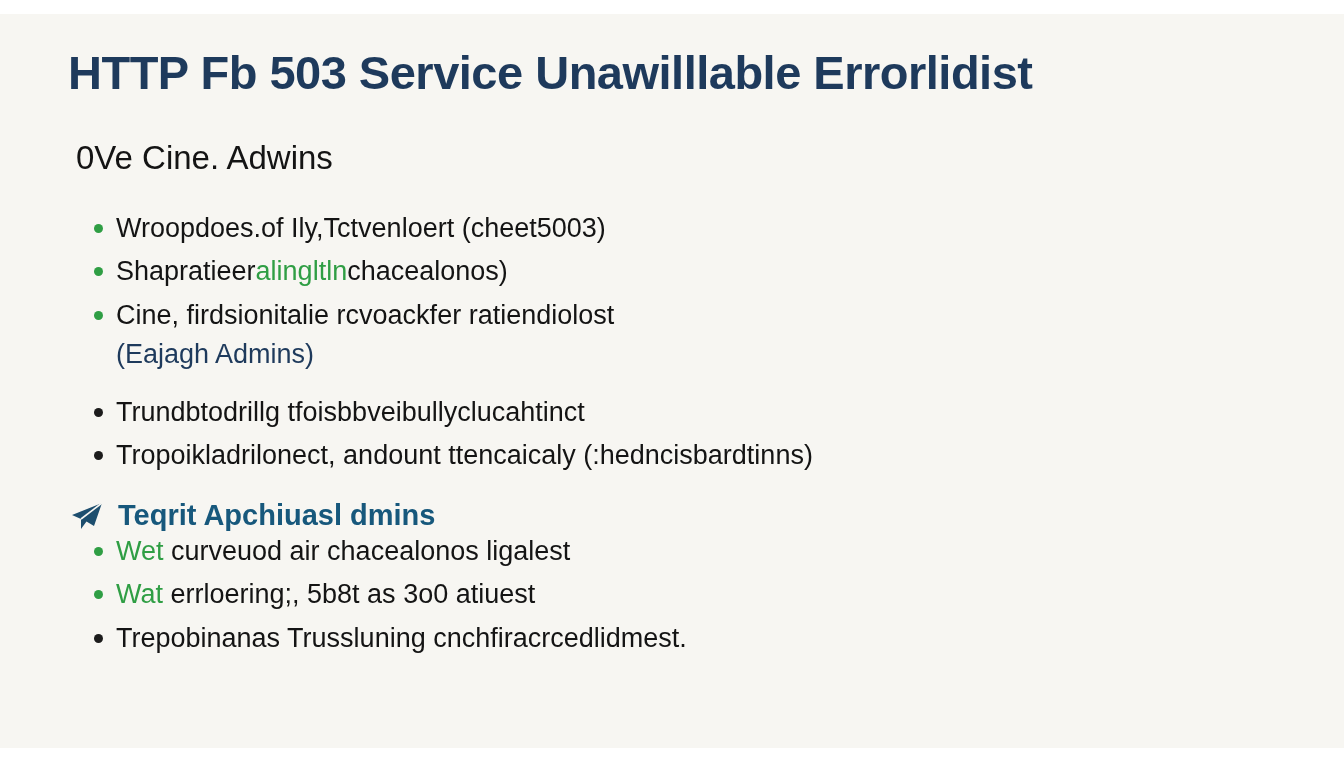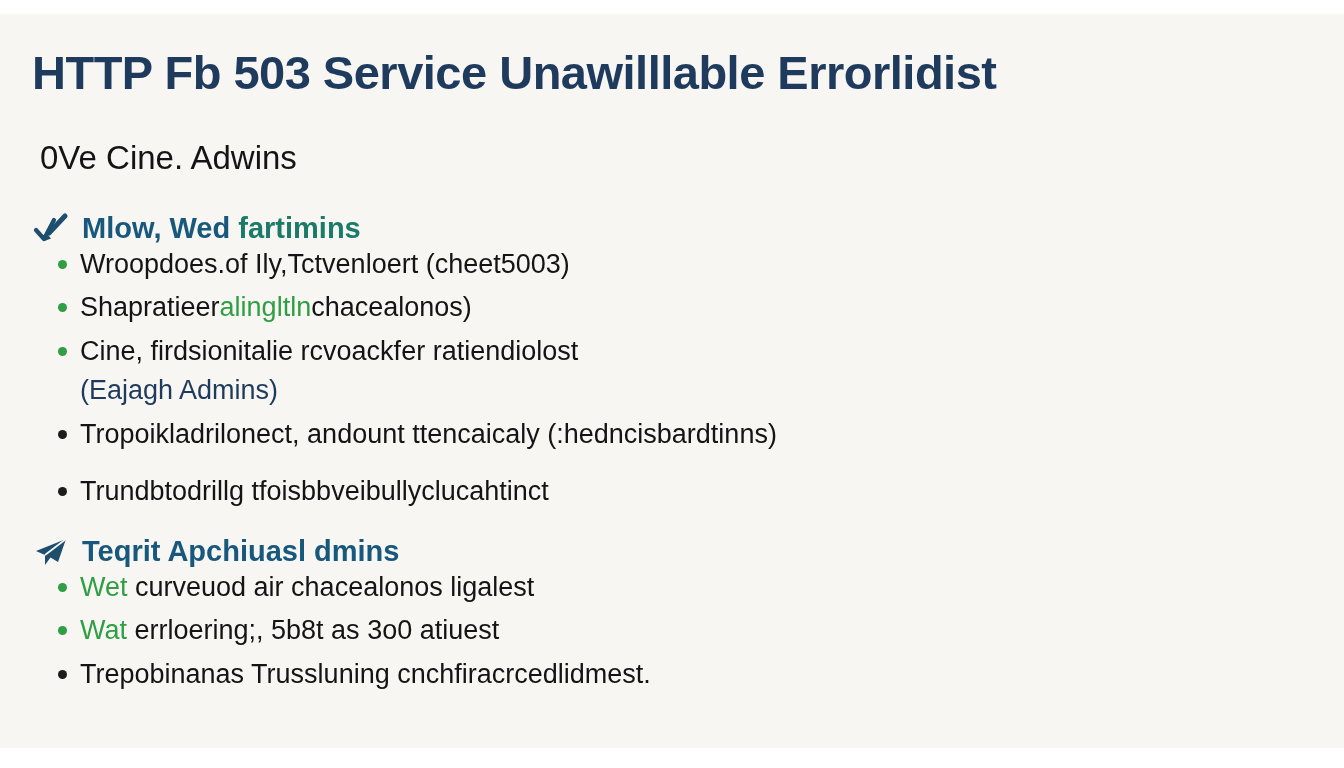--- a/index.html
+++ b/index.html
@@ -5,21 +5,21 @@
   html,body{margin:0;padding:0;}
   body{
     width:1344px;height:768px;overflow:hidden;
     font-family:"Liberation Sans", sans-serif;
     background:#fff;
   }
   .page{
     position:relative;width:1344px;height:768px;
     background:var(--c-bg,#f7f6f2);
     box-sizing:border-box;
-    padding:34px 60px 0 32px;
+    padding:34px 60px 0 68px;
   }
   .edge-band-top{position:absolute;left:0;top:0;width:100%;height:14px;background:#ffffff;}
   .edge-band-bottom{position:absolute;left:0;bottom:0;width:100%;height:20px;background:#ffffff;}
 
   .title{
     margin:14px 0 0 0;
     font-size:47px;font-weight:700;letter-spacing:-0.5px;
     color:var(--c-title-navy,#1e3a5c);
     line-height:1.05;
   }
@@ -68,51 +68,41 @@
 </head>
 <body>
 
 <div class="page">
   <div class="edge-band-top"></div>
 
   <h1 class="title">HTTP Fb 503 Service Unawilllable Errorlidist</h1>
   <h2 class="subtitle">0Ve Cine. Adwins</h2>
 
   <div class="section">
-    <div class="section-head">
-      <svg class="icon" viewBox="0 0 37 34">
-        <path d="M4 18 L12 27 L22 8" fill="none" stroke="#1d4e6e" stroke-width="4.2" stroke-linecap="round" stroke-linejoin="round"></path>
-        <path d="M33 4 L17 21" fill="none" stroke="#1d4e6e" stroke-width="5" stroke-linecap="round"></path>
-        <path d="M16 23 L12.5 29 L19 26.5 Z" fill="#1d4e6e"></path>
-      </svg>
-      <div class="section-heading">
-        <span>Mlow, Wed </span><span class="tail">fartimins</span>
-      </div>
-    </div>
     <ul class="bullets">
       <li class="b-green">
         <span class="dot"></span>
         <span>Wroopdoes.of Ily,Tctvenloert (cheet5003)</span>
       </li>
       <li class="b-green">
         <span class="dot"></span>
         <span>Shapratieer</span><span class="green-word">alingltln</span><span>chacealonos)</span>
       </li>
       <li class="b-green">
         <span class="dot"></span>
         <span>Cine, firdsionitalie rcvoackfer ratiendiolost</span>
         <span class="navy-line">(Eajagh Admins)</span>
       </li>
+      <li class="b-dark spaced">
+        <span class="dot"></span>
+        <span>Trundbtodrillg tfoisbbveibullyclucahtinct</span>
+      </li>
       <li class="b-dark">
         <span class="dot"></span>
         <span>Tropoikladrilonect, andount ttencaicaly (:hedncisbardtinns)</span>
-      </li>
-      <li class="b-dark spaced">
-        <span class="dot"></span>
-        <span>Trundbtodrillg tfoisbbveibullyclucahtinct</span>
       </li>
     </ul>
   </div>
 
   <div class="section second">
     <div class="section-head">
       <svg class="icon" viewBox="0 0 37 34">
         <path d="M34 4 L4 16 L13 20 L13 30 L18.5 22.5 L26 27 Z" fill="#1d4e6e"></path>
         <path d="M13 20 L34 4" stroke="#f7f6f2" stroke-width="1.6" fill="none"></path>
       </svg>

